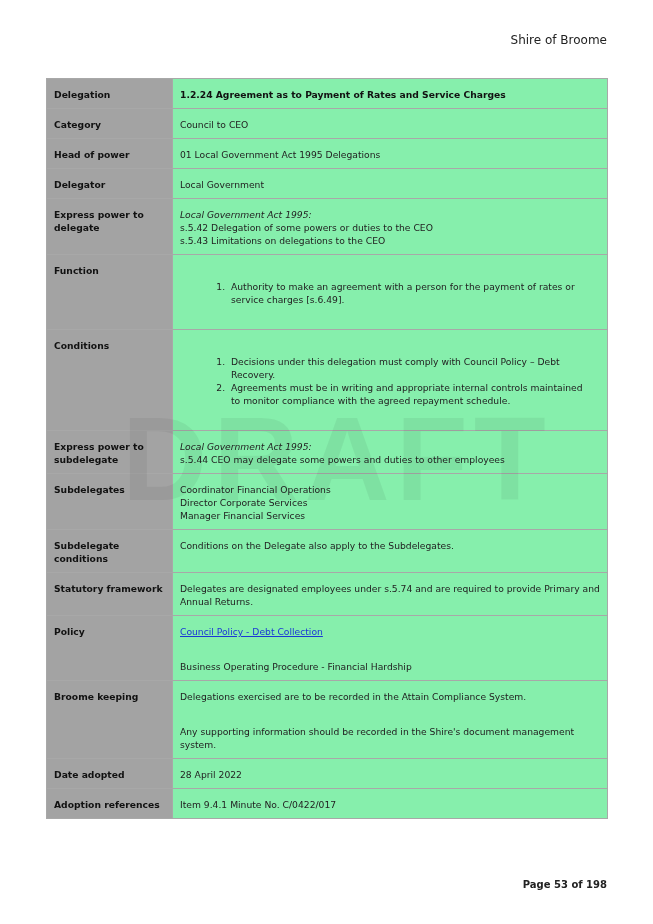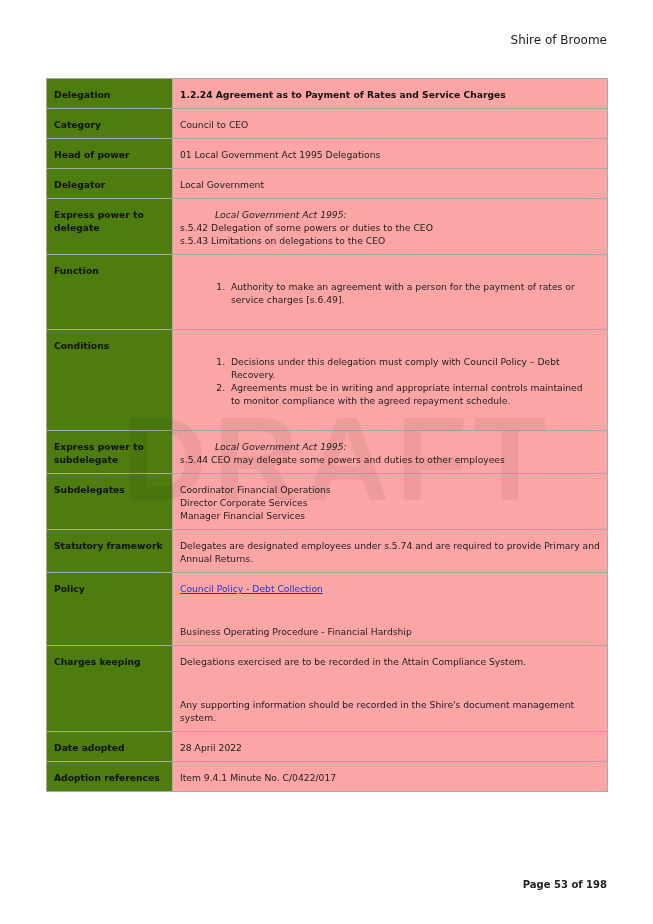--- a/index.html
+++ b/index.html
@@ -27,28 +27,28 @@
       position: absolute; left: 46px; top: 78px; width: 562px;
       border-collapse: collapse; table-layout: fixed;
       font-size: 9.2px; line-height: 13px; z-index: 1;
     }
     table.deleg td {
       border: 1px solid #a8a8a8; vertical-align: top;
       padding: 9px 6px 7px 7px;
     }
     table.deleg tr { border-bottom: 1.5px solid #9a9a9a; }
     td.label {
-      width: 112px; background: #4d7c0f; font-weight: bold; color: #111;
+      width: 112px; background: #a3a3a3; font-weight: bold; color: #111;
     }
-    td.value { background: #fca5a5; color: #222; }
+    td.value { background: #86efac; color: #222; }
     td.value.bold { font-weight: bold; color: #111; }
-    .it { font-style: italic; margin-left: 35px; }
+    .it { font-style: italic; }
     ol.num { margin: 16px; padding-left: 32px; }
     ol.num li { padding-left: 3px; }
-    .para + .para { margin-top: 30px; }
+    .para + .para { margin-top: 22px; }
     a.link { color: #1a37d6; }
   </style>
 </head>
 <body>
 
 <div class="header-org">Shire of Broome</div>
 
 <div class="watermark">DRAFT</div>
 
 <table class="deleg">
@@ -102,33 +102,37 @@
     </td>
   </tr>
   <tr style="height:56px">
     <td class="label">Subdelegates</td>
     <td class="value">
       <div>Coordinator Financial Operations</div>
       <div>Director Corporate Services</div>
       <div>Manager Financial Services</div>
     </td>
   </tr>
+  <tr style="height:43px">
+    <td class="label">Subdelegate conditions</td>
+    <td class="value">Conditions on the Delegate also apply to the Subdelegates.</td>
+  </tr>
   <tr style="height:42px">
     <td class="label">Statutory framework</td>
     <td class="value">Delegates are designated employees under s.5.74 and are required to provide Primary and Annual Returns.</td>
   </tr>
   <tr style="height:56px">
     <td class="label">Policy</td>
     <td class="value">
       <div class="para"><a class="link" href="#">Council Policy - Debt Collection</a></div>
       <div class="para">Business Operating Procedure - Financial Hardship</div>
     </td>
   </tr>
   <tr style="height:56px">
-    <td class="label">Charges keeping</td>
+    <td class="label">Broome keeping</td>
     <td class="value">
       <div class="para">Delegations exercised are to be recorded in the Attain Compliance System.</div>
       <div class="para">Any supporting information should be recorded in the Shire's document management system.</div>
     </td>
   </tr>
   <tr style="height:29px">
     <td class="label">Date adopted</td>
     <td class="value">28 April 2022</td>
   </tr>
   <tr style="height:30px">

